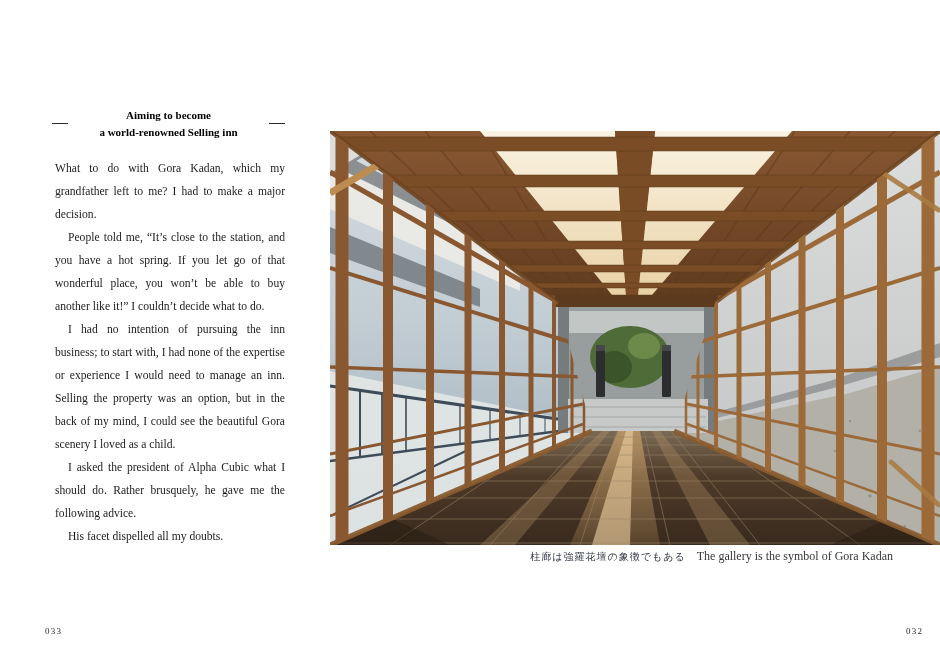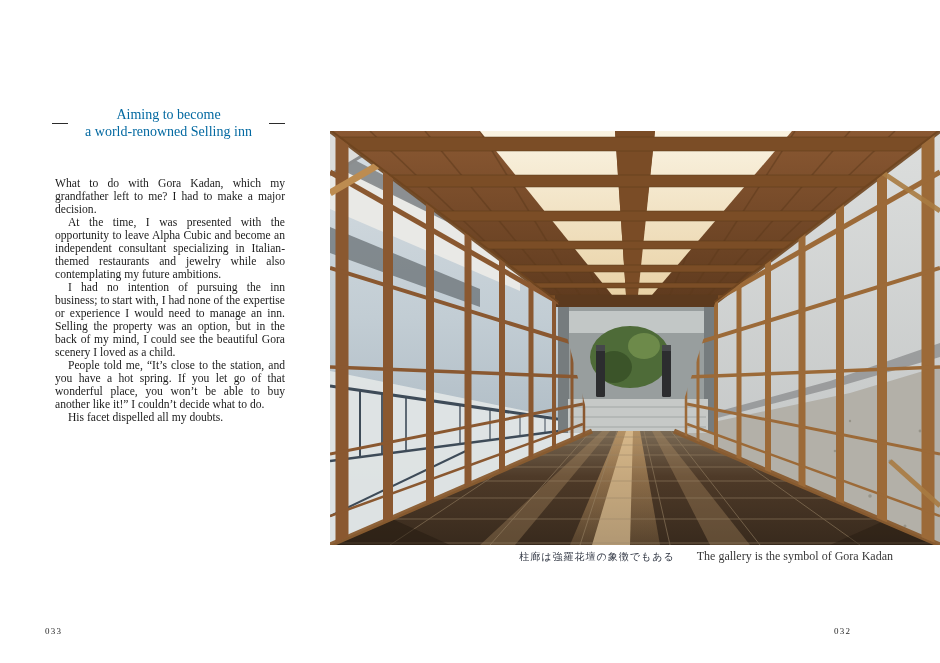--- a/index.html
+++ b/index.html
@@ -6,61 +6,61 @@
   .spread{
     position:relative;width:940px;height:663px;background:#ffffff;
     font-family:"Liberation Serif", serif;color:#1c1c1c;overflow:hidden;
   }
   
   .heading{
     position:absolute;left:52px;top:107px;width:233px;
     display:flex;align-items:center;
   }
   .heading .rule{flex:0 0 16px;height:0;border-top:1.5px solid #2b2b2b;}
-  .heading-text{flex:1;text-align:center;font-weight:normal;font-size:14px;line-height:16.5px;color:#0369a1;}
+  .heading-text{flex:1;text-align:center;font-weight:bold;font-size:11px;line-height:16.5px;color:#000000;}
   .body-text{
     position:absolute;left:55px;top:157px;width:230px;
-    font-size:11.6px;line-height:13px;text-align:justify;color:#1b1b1b;margin-top:20px;
+    font-size:11.6px;line-height:23px;text-align:justify;color:#1b1b1b;
   }
   .body-text p{margin:0;}
   .body-text p.indent{text-indent:13px;}
   .pageno{position:absolute;font-size:9px;letter-spacing:1.2px;color:#2a2a2a;}
   .pageno-left{left:45px;top:626px;}
-  .pageno-right{left:834px;top:626px;}
+  .pageno-right{left:906px;top:626px;}
   
   .photo{
     position:absolute;left:330px;top:131px;width:610px;height:414px;overflow:hidden;background:#b9c2c8;
   }
   .photo svg{display:block;width:610px;height:414px;}
   .caption{
     position:absolute;top:549px;right:47px;width:500px;
-    display:flex;justify-content:flex-end;align-items:baseline;gap:22px;white-space:nowrap;
+    display:flex;justify-content:flex-end;align-items:baseline;gap:11px;white-space:nowrap;
   }
   .caption .jp{font-size:10px;letter-spacing:1px;color:#2f3542;}
   .caption .en{font-size:12px;color:#383838;}
 </style>
 </head>
 <body>
 
 <div class="spread">
 
   <div class="heading">
     <span class="rule"></span>
     <span class="heading-text">
       <span>Aiming to become</span><br>
       <span>a world-renowned Selling inn</span>
     </span>
     <span class="rule"></span>
   </div>
 
   <div class="body-text">
     <p>What to do with Gora Kadan, which my grandfather left to me? I had to make a major decision.</p>
-    <p class="indent">At the time, I was presented with the opportunity to leave Alpha Cubic and become an independent consultant specializing in Italian-themed restaurants and jewelry while also contemplating my future ambitions.</p>
+    <p class="indent">People told me, “It’s close to the station, and you have a hot spring. If you let go of that wonderful place, you won’t be able to buy another like it!” I couldn’t decide what to do.</p>
     <p class="indent">I had no intention of pursuing the inn business; to start with, I had none of the expertise or experience I would need to manage an inn. Selling the property was an option, but in the back of my mind, I could see the beautiful Gora scenery I loved as a child.</p>
-    <p class="indent">People told me, “It’s close to the station, and you have a hot spring. If you let go of that wonderful place, you won’t be able to buy another like it!” I couldn’t decide what to do.</p>
+    <p class="indent">I asked the president of Alpha Cubic what I should do. Rather brusquely, he gave me the following advice.</p>
     <p class="indent">His facet dispelled all my doubts.</p>
   </div>
 
   <div class="pageno pageno-left">033</div>
 
   <div class="photo">
     <svg viewBox="0 0 610 414" xmlns="http://www.w3.org/2000/svg">
       <defs>
         <linearGradient id="ceilGrad" x1="0" y1="0" x2="0" y2="1">
           <stop offset="0" stop-color="#8a5832"></stop>

